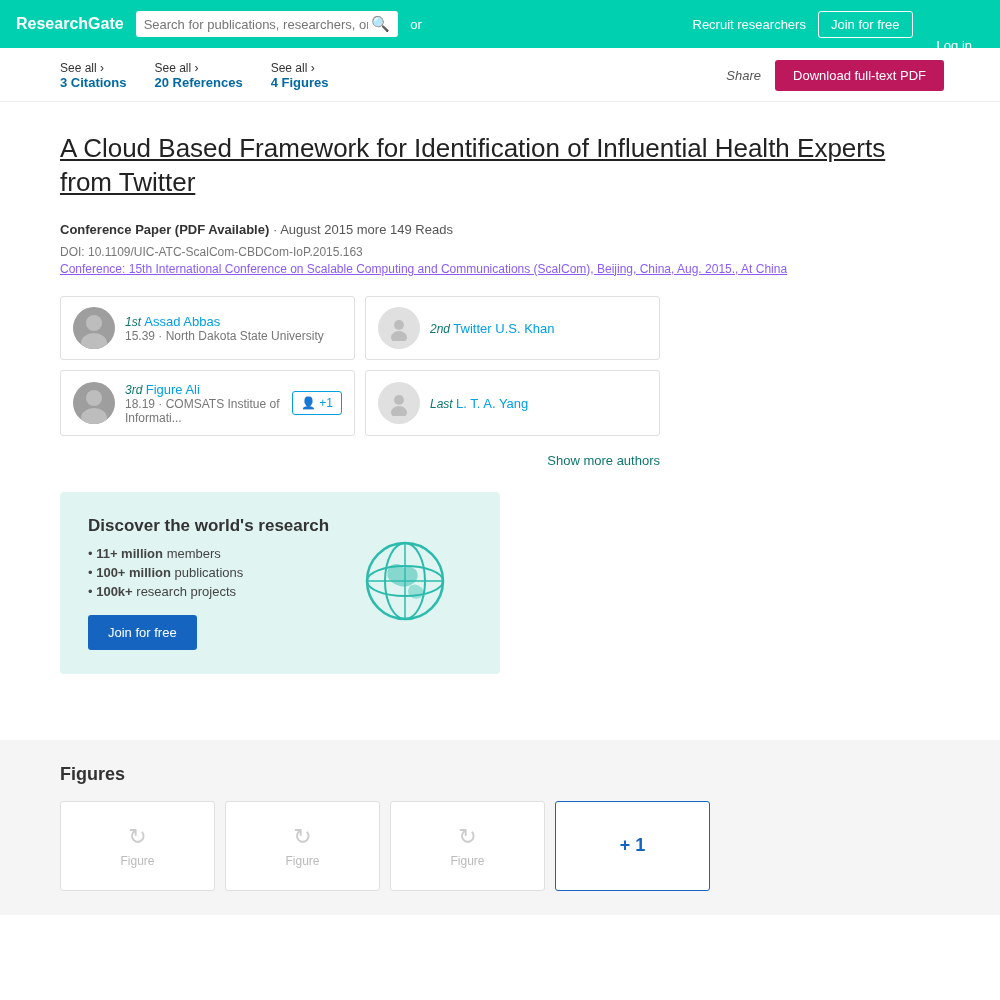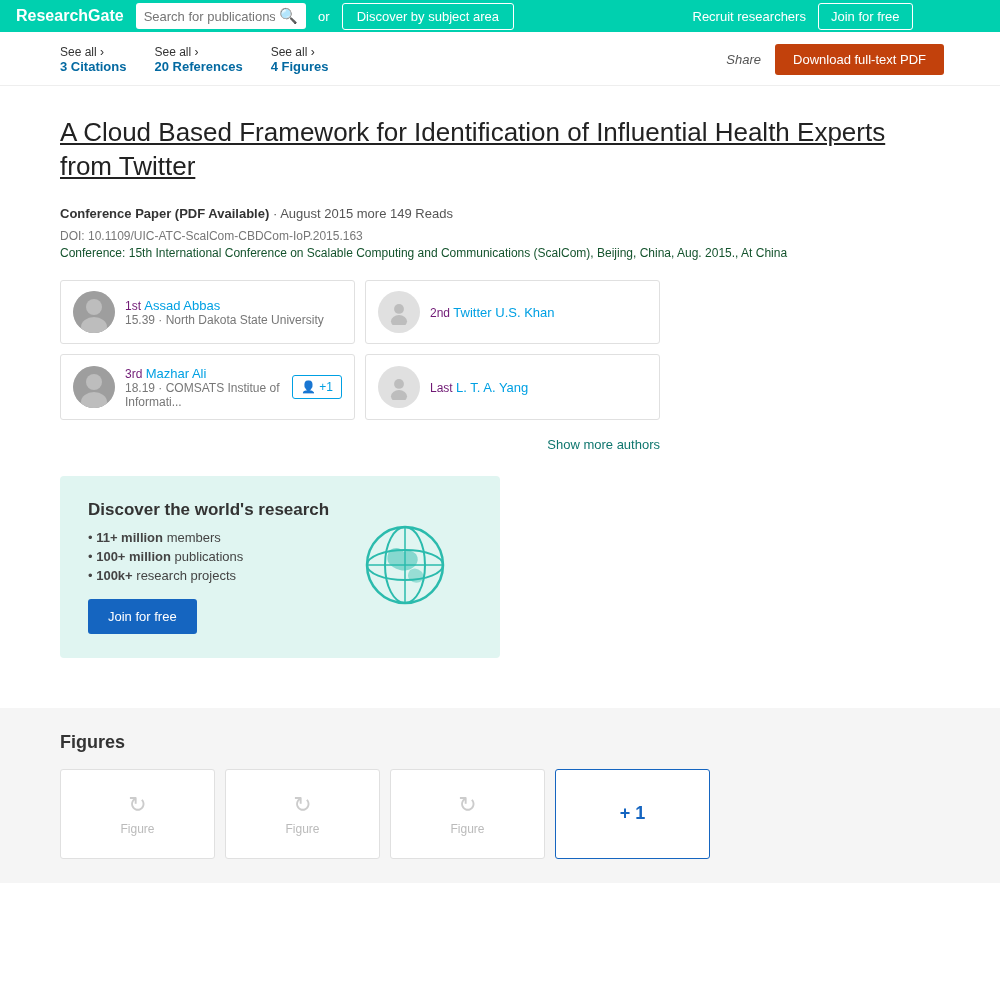--- a/index.html
+++ b/index.html
@@ -4,21 +4,21 @@
   <style>
     * { margin: 0; padding: 0; box-sizing: border-box; }
     body { font-family: Arial, sans-serif; font-size: 14px; color: #333; background: #fff; width: 1000px; }
 
     
     nav {
       background: #00d0af;
       display: flex;
       align-items: center;
       padding: 0 16px;
-      height: 32px;
+      height: 48px;
       gap: 12px;
     }
     .nav-logo {
       color: #fff;
       font-weight: bold;
       font-size: 16px;
       white-space: nowrap;
     }
     .nav-search-wrap {
       display: flex;
@@ -91,21 +91,21 @@
     .quick-links-right { display: flex; align-items: center; gap: 14px; }
     .share-btn {
       background: transparent;
       border: none;
       color: #555;
       font-size: 13px;
       cursor: pointer;
       font-style: italic;
     }
     .download-btn {
-      background: #c2410c;
+      background: #be185d;
       color: #fff;
       border: none;
       padding: 8px 18px;
       border-radius: 3px;
       font-size: 13px;
       cursor: pointer;
     }
 
     
     .main-content { padding: 30px 60px 20px 60px; }
@@ -117,21 +117,21 @@
       line-height: 1.3;
       margin-bottom: 22px;
       text-decoration: underline;
     }
 
     .paper-meta { font-size: 13px; color: #555; margin-bottom: 8px; }
     .paper-meta strong { font-weight: bold; color: #333; }
     .paper-meta .with-text { color: #555; }
 
     .paper-doi { font-size: 12px; color: #777; margin-bottom: 3px; }
-    .paper-conference { font-size: 12px; color: #14532d; margin-bottom: 20px; }
+    .paper-conference { font-size: 12px; color: #8b5cf6; margin-bottom: 20px; text-decoration: underline; }
 
     
     .authors-grid {
       display: grid;
       grid-template-columns: 1fr 1fr;
       gap: 10px;
       margin-bottom: 16px;
       max-width: 600px;
     }
     .author-card {
@@ -159,21 +159,21 @@
       height: 42px;
       border-radius: 50%;
       background: #e0e0e0;
       display: flex;
       align-items: center;
       justify-content: center;
       flex-shrink: 0;
     }
     .author-avatar-placeholder svg { width: 26px; height: 26px; fill: #bbb; }
     .author-info { flex: 1; }
-    .author-position { font-size: 12px; color: #701a75; }
+    .author-position { font-size: 12px; color: #0f766e; font-style: italic; }
     .author-name { color: #00a0e3; font-size: 13px; text-decoration: none; cursor: pointer; }
     .author-stats { font-size: 12px; color: #777; }
 
     .plus-badge {
       border: 1.5px solid #00a0e3;
       color: #00a0e3;
       font-size: 12px;
       padding: 4px 8px;
       border-radius: 3px;
       white-space: nowrap;
@@ -189,21 +189,21 @@
 
     
     .discover-box {
       background: #e0f5f1;
       border-radius: 4px;
       padding: 24px 28px;
       max-width: 440px;
       display: flex;
       align-items: center;
       gap: 31px;
-      margin-bottom: 30px;
+      margin-bottom: 46px;
     }
     .discover-text h3 { font-size: 17px; font-weight: bold; color: #333; margin-bottom: 10px; }
     .discover-text ul { list-style: none; margin-bottom: 16px; }
     .discover-text ul li { font-size: 13px; color: #444; margin-bottom: 4px; }
     .discover-text ul li::before { content: "• "; }
     .discover-text ul li strong { font-weight: bold; }
     .join-free-btn {
       background: #1565c0;
       color: #fff;
       border: none;
@@ -247,21 +247,20 @@
 </head>
 <body>
 
 <nav>
   <div class="nav-logo">ResearchGate</div>
   <div class="nav-search-wrap">
     <input type="text" placeholder="Search for publications, researchers, or questions" style="">
     <span class="nav-search-icon">🔍</span>
   </div>
   <span class="nav-or">or</span>
-  <button class="nav-discover-btn">Discover by subject area</button>
   <div class="nav-spacer"></div>
   <a class="nav-link">Recruit researchers</a>
   <button class="nav-join-btn">Join for free</button>
   <button class="nav-login-btn">Log in</button>
 </nav>
 
 <div class="quick-links">
   <div class="quick-links-left">
     <div class="quick-link-item">
       <span class="see-all">See all ›</span>
@@ -335,21 +334,21 @@
     <div class="author-card">
       <div class="author-avatar">
         <svg viewBox="0 0 42 42" xmlns="http://www.w3.org/2000/svg" width="42" height="42">
           <circle cx="21" cy="21" r="21" fill="#9e9e9e"></circle>
           <circle cx="21" cy="16" r="8" fill="#bdbdbd"></circle>
           <ellipse cx="21" cy="36" rx="13" ry="10" fill="#bdbdbd"></ellipse>
         </svg>
       </div>
       <div class="author-info">
         <span class="author-position">3rd </span>
-        <a class="author-name">Mazhar Ali</a>
+        <a class="author-name">Figure Ali</a>
         <div class="author-stats">18.19 · COMSATS Institue of Informati...</div>
       </div>
       <div class="plus-badge">
         <span>👤</span> +1
       </div>
     </div>
 
     <div class="author-card">
       <div class="author-avatar-placeholder">
         <svg viewBox="0 0 42 42" xmlns="http://www.w3.org/2000/svg" width="42" height="42">

